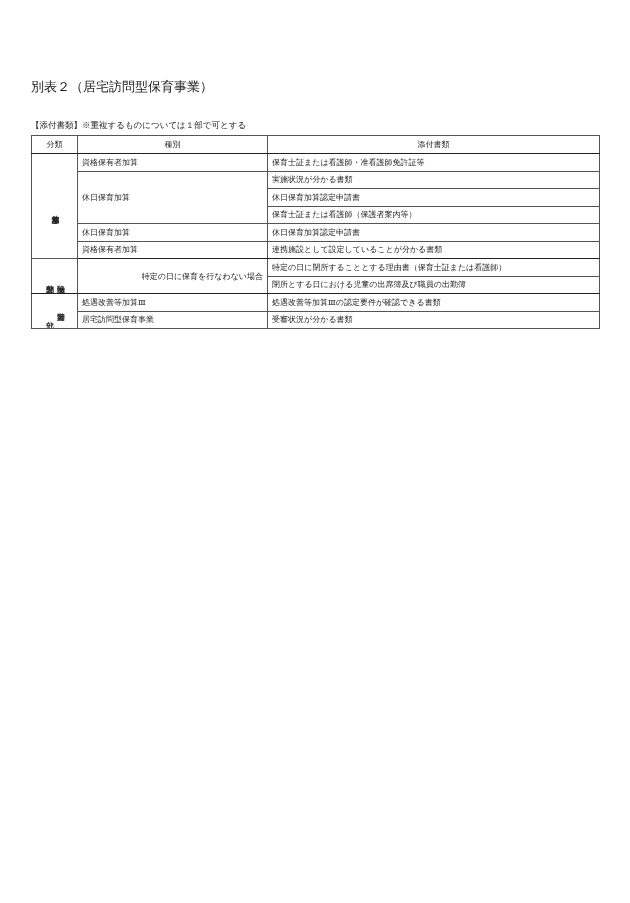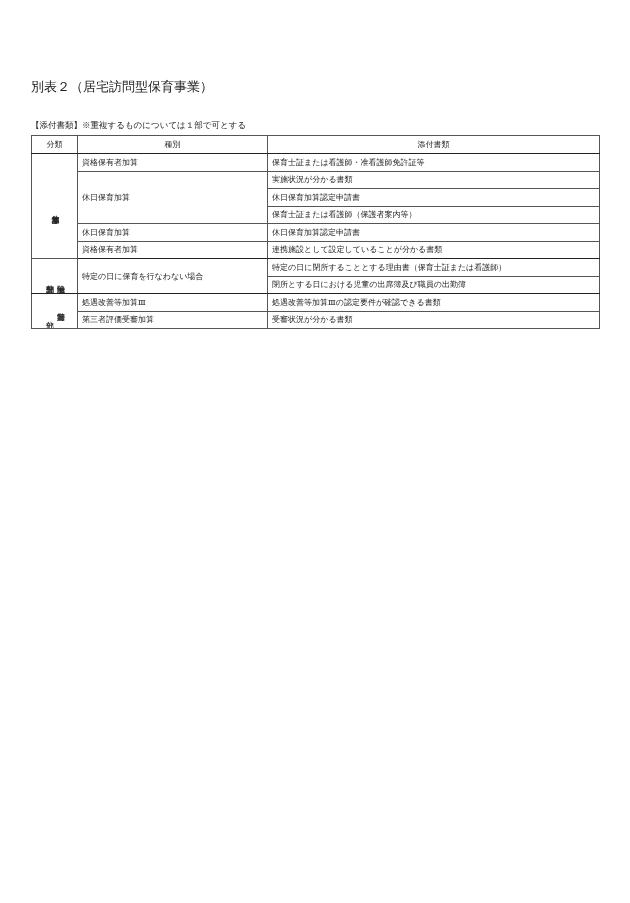--- a/index.html
+++ b/index.html
@@ -133,35 +133,35 @@
       <td>連携施設として設定していることが分かる書類</td>
     </tr>
 
     <tr>
       <td class="cat" rowspan="2" style="border-bottom:1.6px solid #222;">
         <span class="vert-group">
           <span class="vert">加減乗除</span>
           <span class="vert">調整部分</span>
         </span>
       </td>
-      <td rowspan="2" style="border-bottom:1.6px solid #222;">特定の日に保育を行なわない場合</td>
+      <td rowspan="2" style="border-bottom:1.6px solid #222;text-align:right;">特定の日に保育を行なわない場合</td>
       <td>特定の日に閉所することとする理由書（保育士証または看護師）</td>
     </tr>
     <tr class="group-end">
       <td>閉所とする日における児童の出席簿及び職員の出勤簿</td>
     </tr>
 
     <tr>
       <td class="cat" rowspan="2">
         <span class="vert-group">
           <span class="vert">特定加算</span>
           <span class="vert offset">部分</span>
         </span>
       </td>
       <td>処遇改善等加算Ⅲ</td>
       <td>処遇改善等加算Ⅲの認定要件が確認できる書類</td>
     </tr>
     <tr>
-      <td class="tall">第三者評価受審加算</td>
+      <td class="tall">居宅訪問型保育事業</td>
       <td class="tall">受審状況が分かる書類</td>
     </tr>
   </tbody>
 </table>
 
 </body></html>

